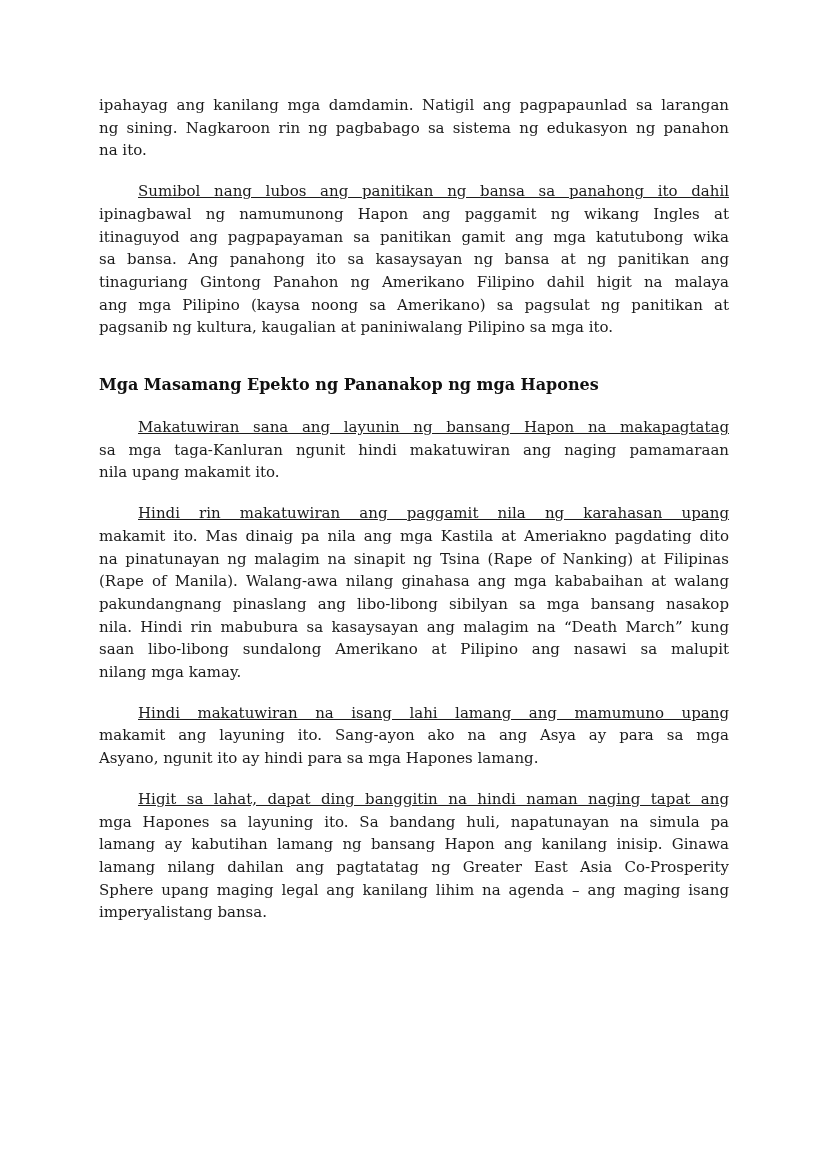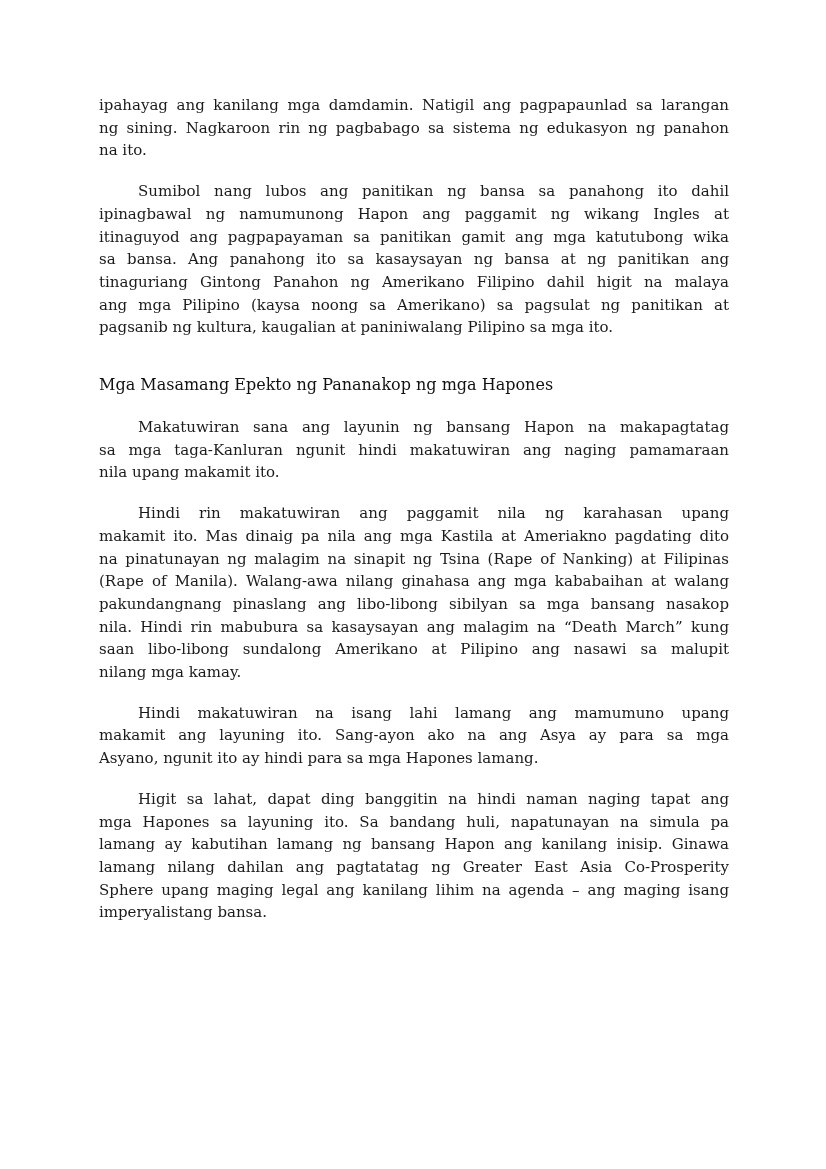--- a/index.html
+++ b/index.html
@@ -30,24 +30,25 @@
     line-height: 22.7px;
     text-align: justify;
     text-align-last: justify;
     white-space: normal;
   }
   .line.last {
     text-align-last: left;
   }
   .line.indent {
     text-indent: 39px;
+    text-decoration: underline;
   }
   .heading {
     font-size: 16px;
-    font-weight: normal;
+    font-weight: bold;
     line-height: 23px;
     margin: 34px 0 20px 0;
     color: #111111;
   }
   .footer {
     position: absolute;
     left: 0;
     top: 0;
     width: 826px;
     height: 1169px;

